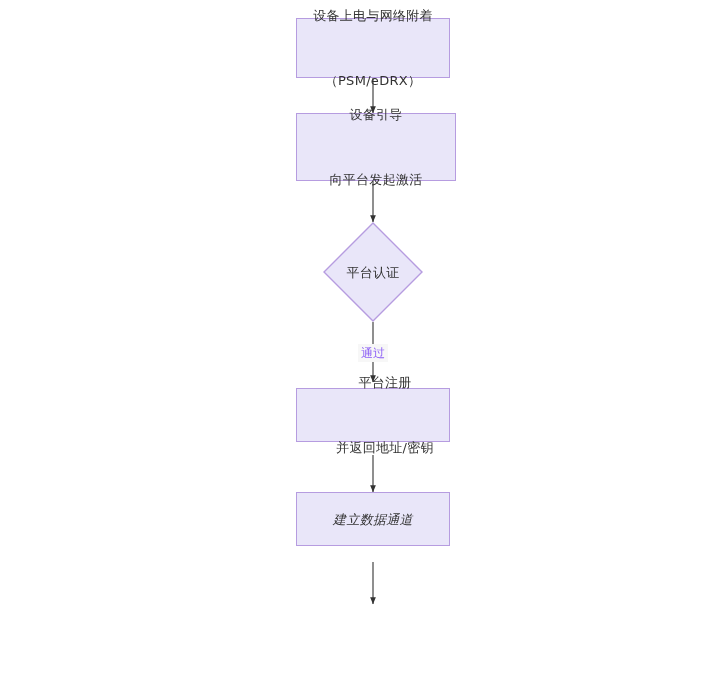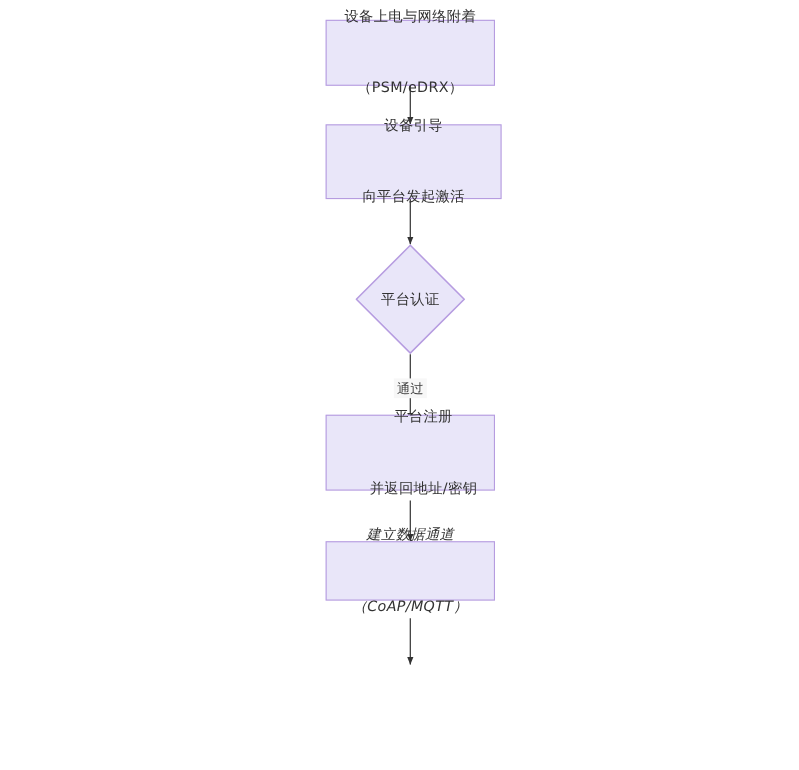--- a/index.html
+++ b/index.html
@@ -64,21 +64,21 @@
     line-height: 21px;
     text-align: center;
   }
   .node-line {
     display: block;
     white-space: nowrap;
   }
   .edge-label {
     position: absolute;
     background: #f7f7f7;
-    color: #404040;
+    color: #8b5cf6;
     font-size: 12px;
     line-height: 16px;
     padding: 1px 3px;
     text-align: center;
     white-space: nowrap;
     transform: translateX(-50%);
   }
 </style>
 </head>
 <body>
@@ -110,26 +110,25 @@
     <span class="node-line">向平台发起激活</span>
   </div>
 
   <div class="node node-decision" style="left: 323px; top: 222px; width: 100px; height: 100px;">
     <svg class="diamond-shape" viewBox="0 0 100 100" preserveAspectRatio="none" xmlns="http://www.w3.org/2000/svg">
       <polygon points="50,1 99,50 50,99 1,50" fill="#e9e6f9" stroke="#b69ce0" stroke-width="1.4"></polygon>
     </svg>
     <span class="diamond-label node-line">平台认证</span>
   </div>
 
-  <div class="node node-process" style="left: 296px; top: 377px; width: 154px; height: 69px; padding-left: 24px;">
+  <div class="node node-process" style="left: 296px; top: 388px; width: 154px; height: 54px; padding-left: 24px;">
     <span class="node-line">平台注册</span>
     <span class="node-line">并返回地址/密钥</span>
   </div>
 
   <div class="node node-process" style="left: 296px; top: 492px; width: 154px; height: 54px; font-style: italic;">
     <span class="node-line">建立数据通道</span>
-    <span class="node-line">（CoAP/MQTT）</span>
   </div>
 
 
   <div class="edge-label" style="left: 373px; top: 344px;">通过</div>
 
 </div>
 
 </body></html>

